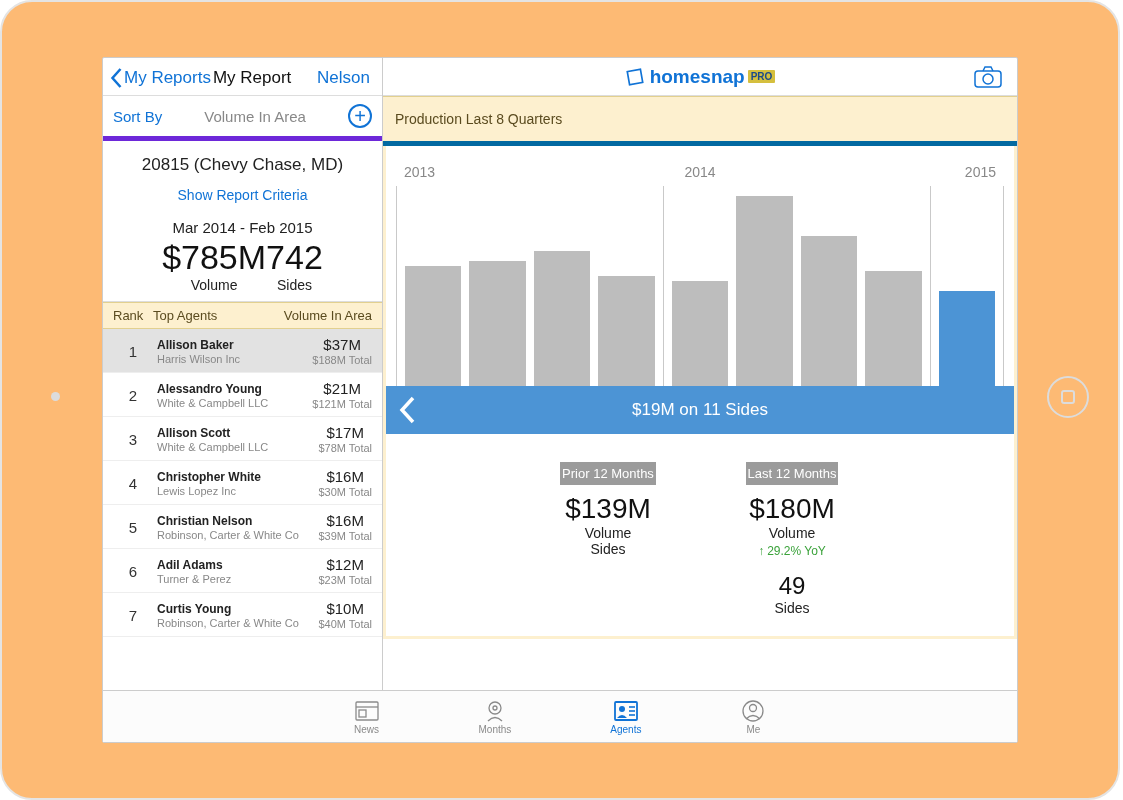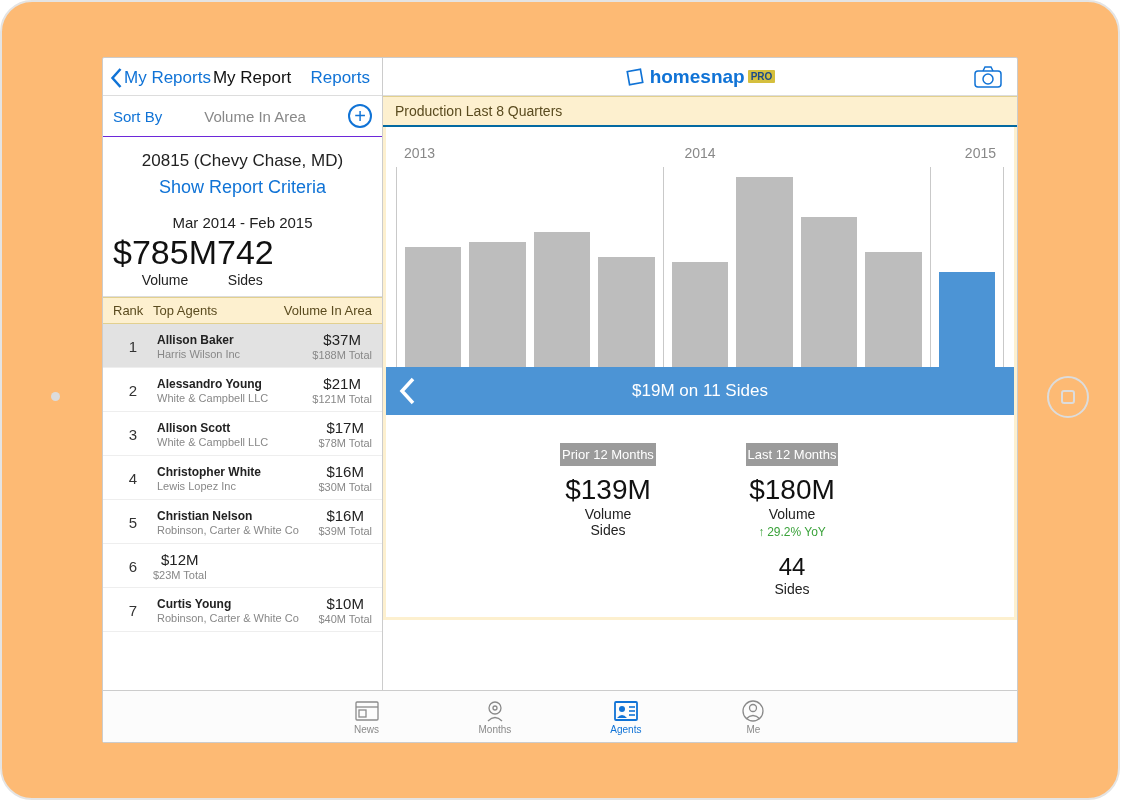--- a/index.html
+++ b/index.html
@@ -11,29 +11,29 @@
     .ipad-home{position:absolute;right:29px;top:374px;width:42px;height:42px;border-radius:50%;border:2px solid #dcdcdc;display:flex;align-items:center;justify-content:center}
     .ipad-home .sq{width:14px;height:14px;border:2px solid #dcdcdc;border-radius:3px}
     .content{flex:1;display:flex;overflow:hidden;position:relative}
     
     .sidebar{width:280px;border-right:1px solid #ccc;display:flex;flex-direction:column;font-size:14px;overflow:hidden}
     .side-hdr{display:flex;align-items:center;justify-content:space-between;padding:9px 12px 7px 6px;border-bottom:1px solid #ddd;height:38px}
     .back-link{color:#1073d6;font-size:17px;display:flex;align-items:center;cursor:pointer}
     .back-link svg{width:15px;height:22px}
     .side-title{font-size:17px;color:#111;margin-left:2px}
     .refine{color:#1073d6;font-size:17px;cursor:pointer}
-    .sort-row{display:flex;align-items:center;justify-content:space-between;padding:8px 10px;border-bottom:1px solid #6d28d9}
+    .sort-row{display:flex;align-items:center;justify-content:space-between;padding:8px 10px;border-bottom:5px solid #6d28d9}
     .sort-by{color:#1073d6;font-size:15px}
     .sort-val{color:#888;font-size:15px}
     .add-btn{width:24px;height:24px;border:2px solid #1073d6;border-radius:50%;display:flex;align-items:center;justify-content:center;color:#1073d6;font-size:20px;line-height:1;cursor:pointer}
     .area-block{padding:14px 10px 8px;text-align:center;border-bottom:1px solid #ddd}
     .area-name{font-size:17px;color:#222}
-    .show-criteria{color:#1073d6;font-size:18px;margin-top:6px;display:block;cursor:pointer}
+    .show-criteria{color:#1073d6;font-size:14px;margin-top:12px;display:block;cursor:pointer}
     .date-range{margin-top:16px;font-size:15px;color:#222}
-    .metrics{display:flex;justify-content:flex-start;margin-top:2px}
+    .metrics{display:flex;justify-content:center;margin-top:2px}
     .metric-val{font-size:34px;font-weight:400;color:#111}
     .metric-lbl{font-size:14px;color:#222}
     .list-hdr{display:flex;background:#fdf0cf;border-top:1px solid #e2d08f;border-bottom:1px solid #e2d08f;font-size:13px;color:#5a4b1f;padding:5px 10px}
     .list-hdr .rank{width:40px}
     .list-hdr .top{flex:1}
     .list-hdr .vol{text-align:right}
     .agent-list{flex:1;overflow-y:auto}
     .agent-row{display:flex;align-items:center;padding:7px 10px 6px;border-bottom:1px solid #eee}
     .agent-row.selected{background:#e2e2e2}
     .agent-row .rank{width:40px;text-align:center;font-size:15px;color:#333}
@@ -48,21 +48,21 @@
     .res-count{color:#888;font-size:16px}
     .share{color:#1073d6;font-size:16px;cursor:pointer}
     
     .rpanel{flex:1;display:flex;flex-direction:column}
     .top-bar{height:38px;border-bottom:1px solid #ddd;display:flex;align-items:center;justify-content:center;position:relative}
     .logo{display:flex;align-items:center;font-weight:bold;font-size:19px;color:#1073d6}
     .logo .house{width:20px;height:20px;margin-right:5px}
     .logo .pro{background:#d5bf3e;color:#1a4a8a;font-size:10px;padding:1px 3px;margin-left:3px;font-weight:bold;border-radius:1px}
     .cam-icon{position:absolute;right:14px;top:6px;cursor:pointer}
     .cam-icon svg{width:30px;height:26px;stroke:#1073d6;fill:none;stroke-width:1.5}
-    .prod-title{background:#fdf0cf;border-top:1px solid #e2d08f;border-bottom:2px solid #0369a1;padding:6px 12px;font-size:14px;color:#5a4b1f}
+    .prod-title{background:#fdf0cf;border-top:1px solid #e2d08f;border-bottom:5px solid #0369a1;padding:14px 12px;font-size:14px;color:#5a4b1f}
     .prod-area{background:#fff;border:3px solid #fdf0cf;border-top:none;margin:0;padding:0 0 20px 0;flex:1;display:flex;flex-direction:column}
     
     .chart-wrap{display:flex;flex-direction:column;padding:18px 10px 0 10px}
     .years{display:flex;justify-content:space-between;font-size:14px;color:#888;padding:0 8px}
     .bars{display:flex;align-items:flex-end;height:200px;margin-top:6px;position:relative;gap:8px}
     .bars .sep{width:1px;background:#c9c9c9;height:200px}
     .bars .bar{flex:1;background:#bdbdbd;position:relative}
     .bars .bar.active{background:#4c94d5}
     .blue-strip{background:#4c94d5;color:#fff;display:flex;align-items:center;height:48px;position:relative}
     .blue-strip .arrow{width:44px;display:flex;align-items:center;justify-content:center;cursor:pointer}
@@ -101,21 +101,21 @@
         <div class="side-hdr">
           <div style="display:flex;align-items:center">
             <span class="back-link">
               <svg viewBox="0 0 12 22">
                     <polyline points="10,2 2,11 10,20" fill="none" stroke="#1073d6" stroke-width="2.5"></polyline>
                   </svg>
               <span>My Reports</span>
             </span>
             <span class="side-title">My Report</span>
           </div>
-          <span class="refine">Reports</span>
+          <span class="refine">Nelson</span>
         </div>
 
         <div class="sort-row">
           <span class="sort-by">Sort By</span>
           <span class="sort-val">Volume In Area</span>
           <span class="add-btn">+</span>
         </div>
 
         <div class="area-block">
           <div class="area-name">20815 (Chevy Chase, MD)</div>
@@ -190,20 +190,24 @@
                   <div class="name">Christian Nelson</div>
                   <div class="co">Robinson, Carter &amp; White Co</div>
                 </div>
                 <div class="right">
                   <div class="amt">$16M</div>
                   <div class="tot">$39M Total</div>
                 </div>
               </div>
               <div class="agent-row">
                 <div class="rank">6</div>
+                <div class="mid">
+                  <div class="name">Adil Adams</div>
+                  <div class="co">Turner &amp; Perez</div>
+                </div>
                 <div class="right">
                   <div class="amt">$12M</div>
                   <div class="tot">$23M Total</div>
                 </div>
               </div>
               <div class="agent-row">
                 <div class="rank">7</div>
                 <div class="mid">
                   <div class="name">Curtis Young</div>
                   <div class="co">Robinson, Carter &amp; White Co</div>
@@ -287,21 +291,21 @@
                 <div class="comp-sub">Sides</div>
               </div>
               <div class="comp-col">
                 <span class="tag">Last 12 Months</span>
                 <div class="comp-big">$180M</div>
                 <div class="comp-sub">Volume</div>
                 <div class="yoy">
                       <span>↑</span>
                       <span>29.2% YoY</span>
                     </div>
-                <div class="comp-n">44</div>
+                <div class="comp-n">49</div>
                 <div class="comp-sub">Sides</div>
               </div>
             </div>
           </div>
         </div>
       </div>
 
       </div>
 
       <div class="tabbar">

